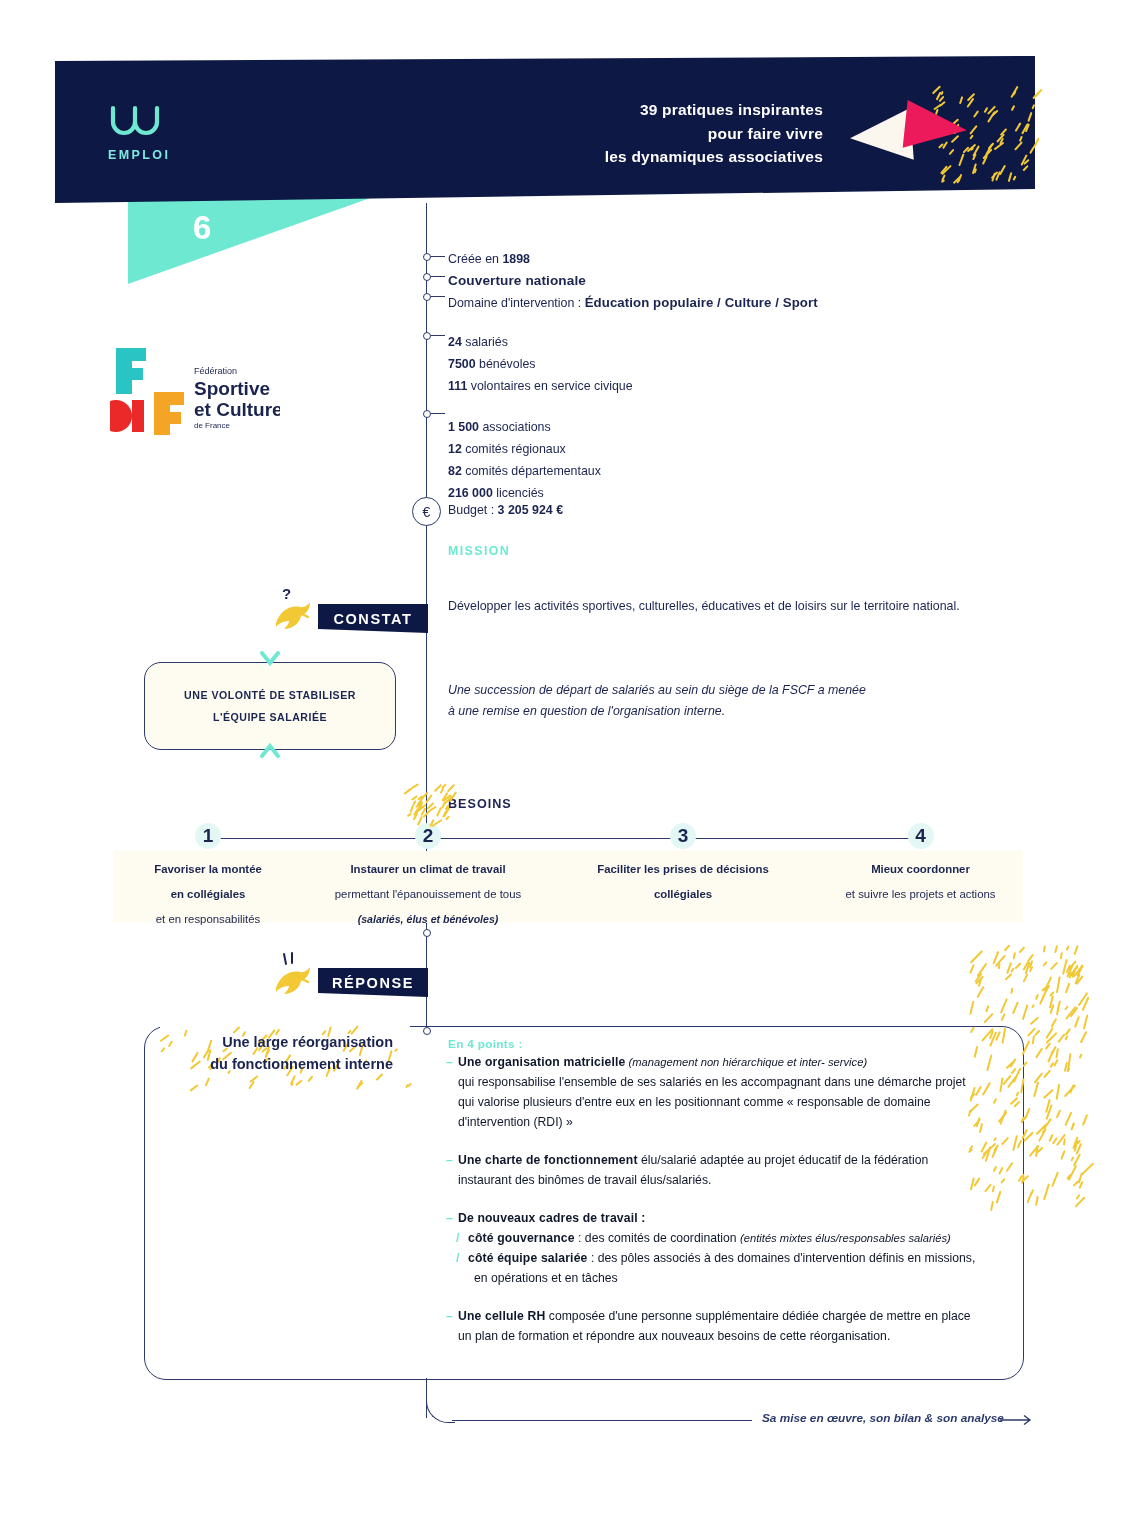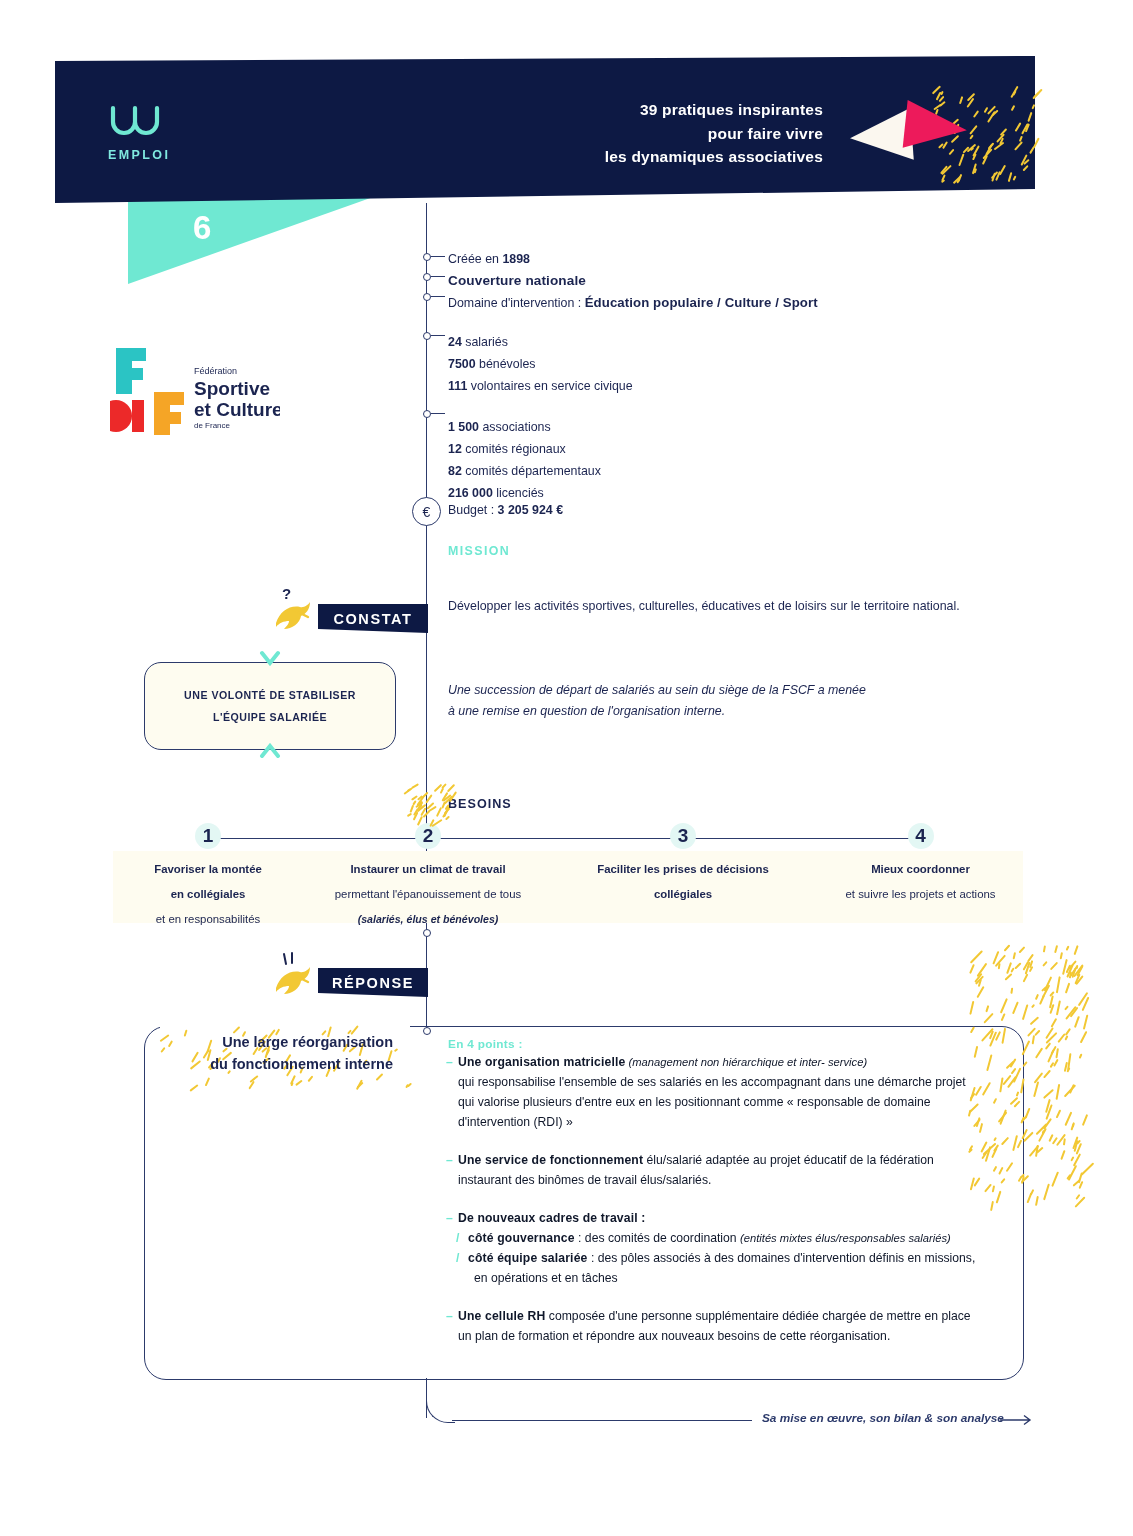--- a/index.html
+++ b/index.html
@@ -917,21 +917,21 @@
 
   <div class="en4">En 4 points :</div>
   <div class="blocks" id="reponse-blocks">
       <div class="blk">
         <div class="lead"><b>Une organisation matricielle</b><i> (management non hiérarchique et inter- service)</i></div>
         <div class="cont">qui responsabilise l'ensemble de ses salariés en les accompagnant dans une démarche projet</div>
         <div class="cont">qui valorise plusieurs d'entre eux en les positionnant comme « responsable de domaine</div>
         <div class="cont">d'intervention (RDI) »</div>
       </div>
       <div class="blk">
-        <div class="lead"><b>Une service de fonctionnement</b> élu/salarié adaptée au projet éducatif de la fédération</div>
+        <div class="lead"><b>Une charte de fonctionnement</b> élu/salarié adaptée au projet éducatif de la fédération</div>
         <div class="cont">instaurant des binômes de travail élus/salariés.</div>
       </div>
       <div class="blk">
         <div class="lead"><b>De nouveaux cadres de travail :</b></div>
         <div class="sub"><b>côté gouvernance</b> : des comités de coordination <i>(entités mixtes élus/responsables salariés)</i></div>
         <div class="sub"><b>côté équipe salariée</b> : des pôles associés à des domaines d'intervention définis en missions,</div>
         <div class="sub2">en opérations et en tâches</div>
       </div>
       <div class="blk">
         <div class="lead"><b>Une cellule RH</b> composée d'une personne supplémentaire dédiée chargée de mettre en place</div>

